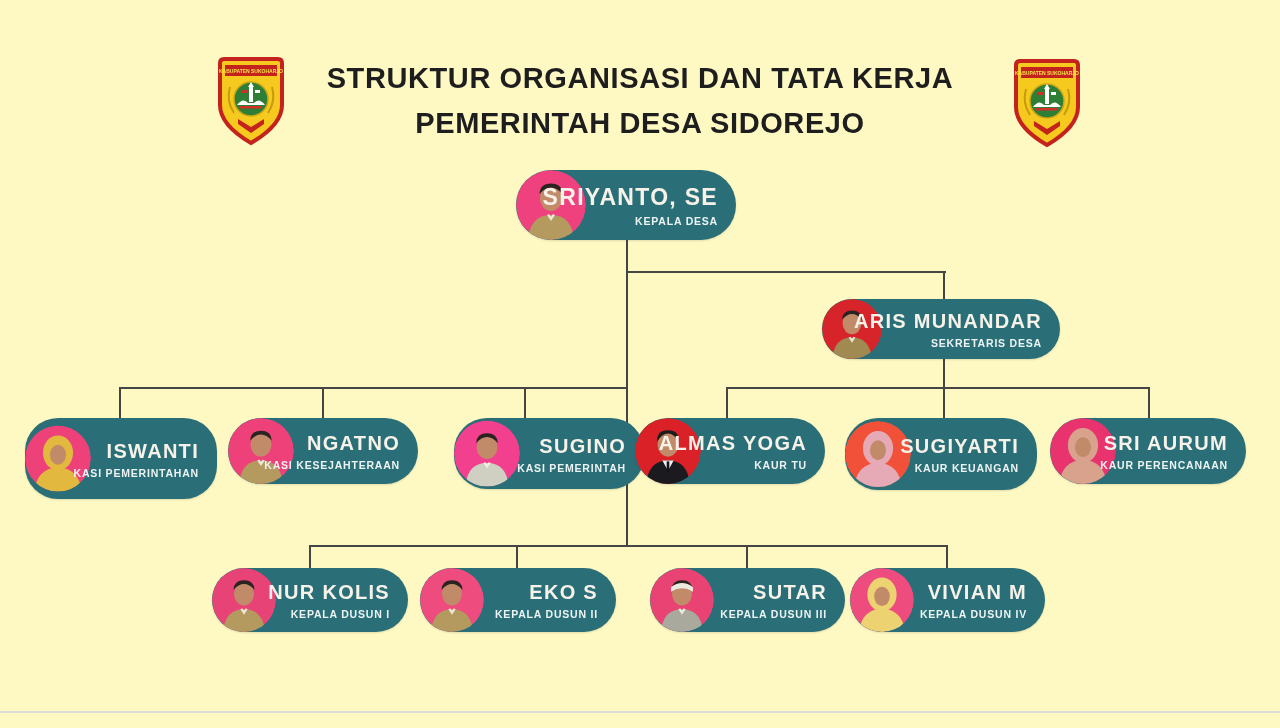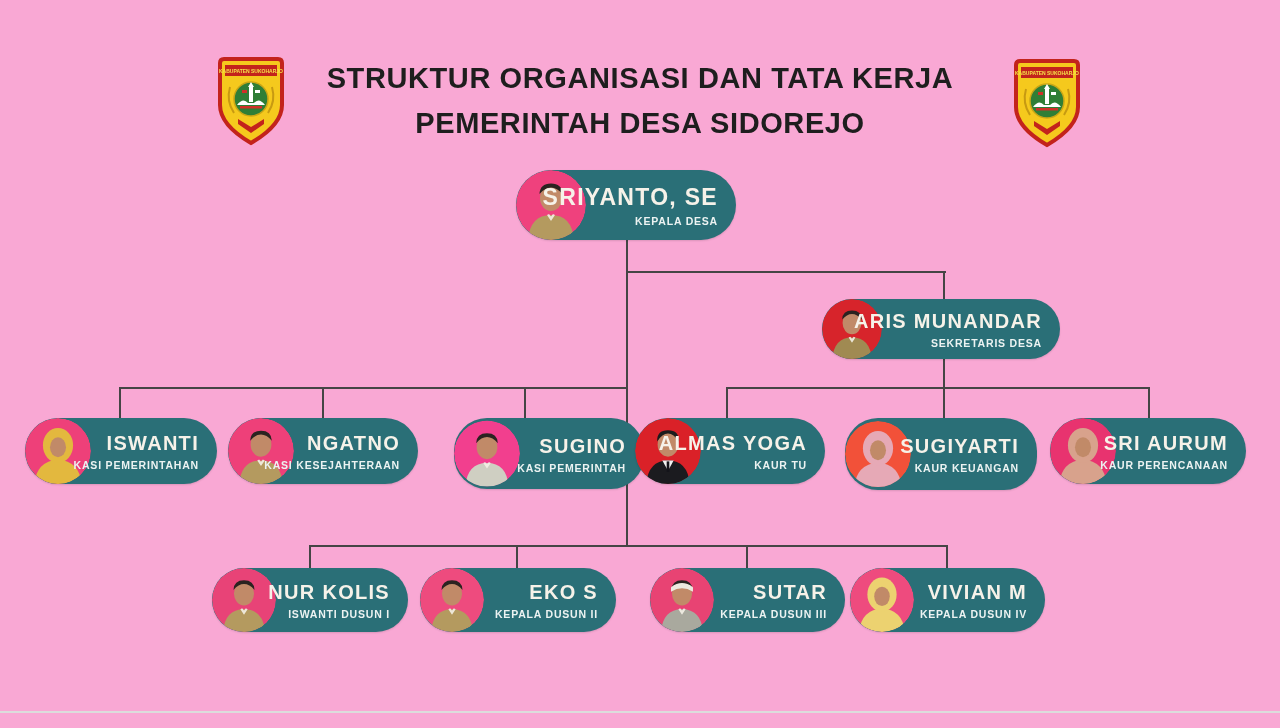--- a/index.html
+++ b/index.html
@@ -1,17 +1,17 @@
 <!DOCTYPE html>
 <html><head>
 <meta charset="utf-8">
 <style>
   html,body{margin:0;padding:0;background:#ffffff;}
   #stage{
-    position:relative;width:1280px;height:728px;background:#f9a8d4;
+    position:relative;width:1280px;height:728px;background:#fef9c3;
     overflow:hidden;font-family:"Liberation Sans",sans-serif;
   }
   .title{
     position:absolute;top:56px;left:0;width:100%;text-align:center;
     font-size:29px;font-weight:700;letter-spacing:.6px;line-height:45px;color:#1e1e1e;
   }
   .emblem{position:absolute;width:66px;height:90px;}
   .emblem svg{width:100%;height:100%;display:block;}
   #emblem-left{left:218px;top:56px;}
   #emblem-right{left:1014px;top:58px;}
@@ -133,21 +133,21 @@
       <path d="M12,70 Q14,45 35,45 Q56,45 58,70 Z" fill="#a08a52"></path>
       <path d="M31,45 L35,51 L39,45 L37,44 L35,46.5 L33,44 Z" fill="#f3f0e6" opacity="0.9"></path>
             </g>
           </svg>
         </div>
      <div class="labels">
        <div class="pname">ARIS MUNANDAR</div>
        <div class="prole">SEKRETARIS DESA</div>
      </div>
       </div>
-      <div class="node" style="left: 25px; top: 418px; width: 192px; height: 66px; border-radius: 33px; background: rgb(42, 111, 119);">
+      <div class="node" style="left: 25px; top: 418px; width: 192px; height: 81px; border-radius: 33px; background: rgb(42, 111, 119);">
         <div class="photo" style="width:66px">
           <svg viewBox="0 0 70 70" xmlns="http://www.w3.org/2000/svg">
     <defs>
               <clipPath id="avc2">
                 <circle cx="35" cy="35" r="35"></circle>
               </clipPath>
             </defs>
     <g clip-path="url(#avc2)">
               <circle cx="35" cy="35" r="35" fill="#ee4079"></circle>
               <path d="M10,70 Q12,46 35,44 Q58,46 60,70 Z" fill="#e3b83e"></path>
@@ -282,21 +282,21 @@
               <circle cx="35" cy="35" r="35" fill="#e84377"></circle>
               <ellipse cx="35" cy="28" rx="11" ry="13" fill="#c18a68"></ellipse>
       <path d="M23.5,24 Q24,13.5 35,13.5 Q46,13.5 46.5,24 Q41,17.5 35,17.5 Q29,17.5 23.5,24 Z" fill="#2b2320"></path>
       <path d="M12,70 Q14,45 35,45 Q56,45 58,70 Z" fill="#b49a5f"></path>
       <path d="M31,45 L35,51 L39,45 L37,44 L35,46.5 L33,44 Z" fill="#f3f0e6" opacity="0.9"></path>
             </g>
           </svg>
         </div>
      <div class="labels">
        <div class="pname">NUR KOLIS</div>
-       <div class="prole">ISWANTI DUSUN I</div>
+       <div class="prole">KEPALA DUSUN I</div>
      </div>
       </div>
       <div class="node" style="left: 420px; top: 568px; width: 196px; height: 64px; border-radius: 32px; background: rgb(42, 111, 119);">
         <div class="photo" style="width:64px">
           <svg viewBox="0 0 70 70" xmlns="http://www.w3.org/2000/svg">
     <defs>
               <clipPath id="avc9">
                 <circle cx="35" cy="35" r="35"></circle>
               </clipPath>
             </defs>

